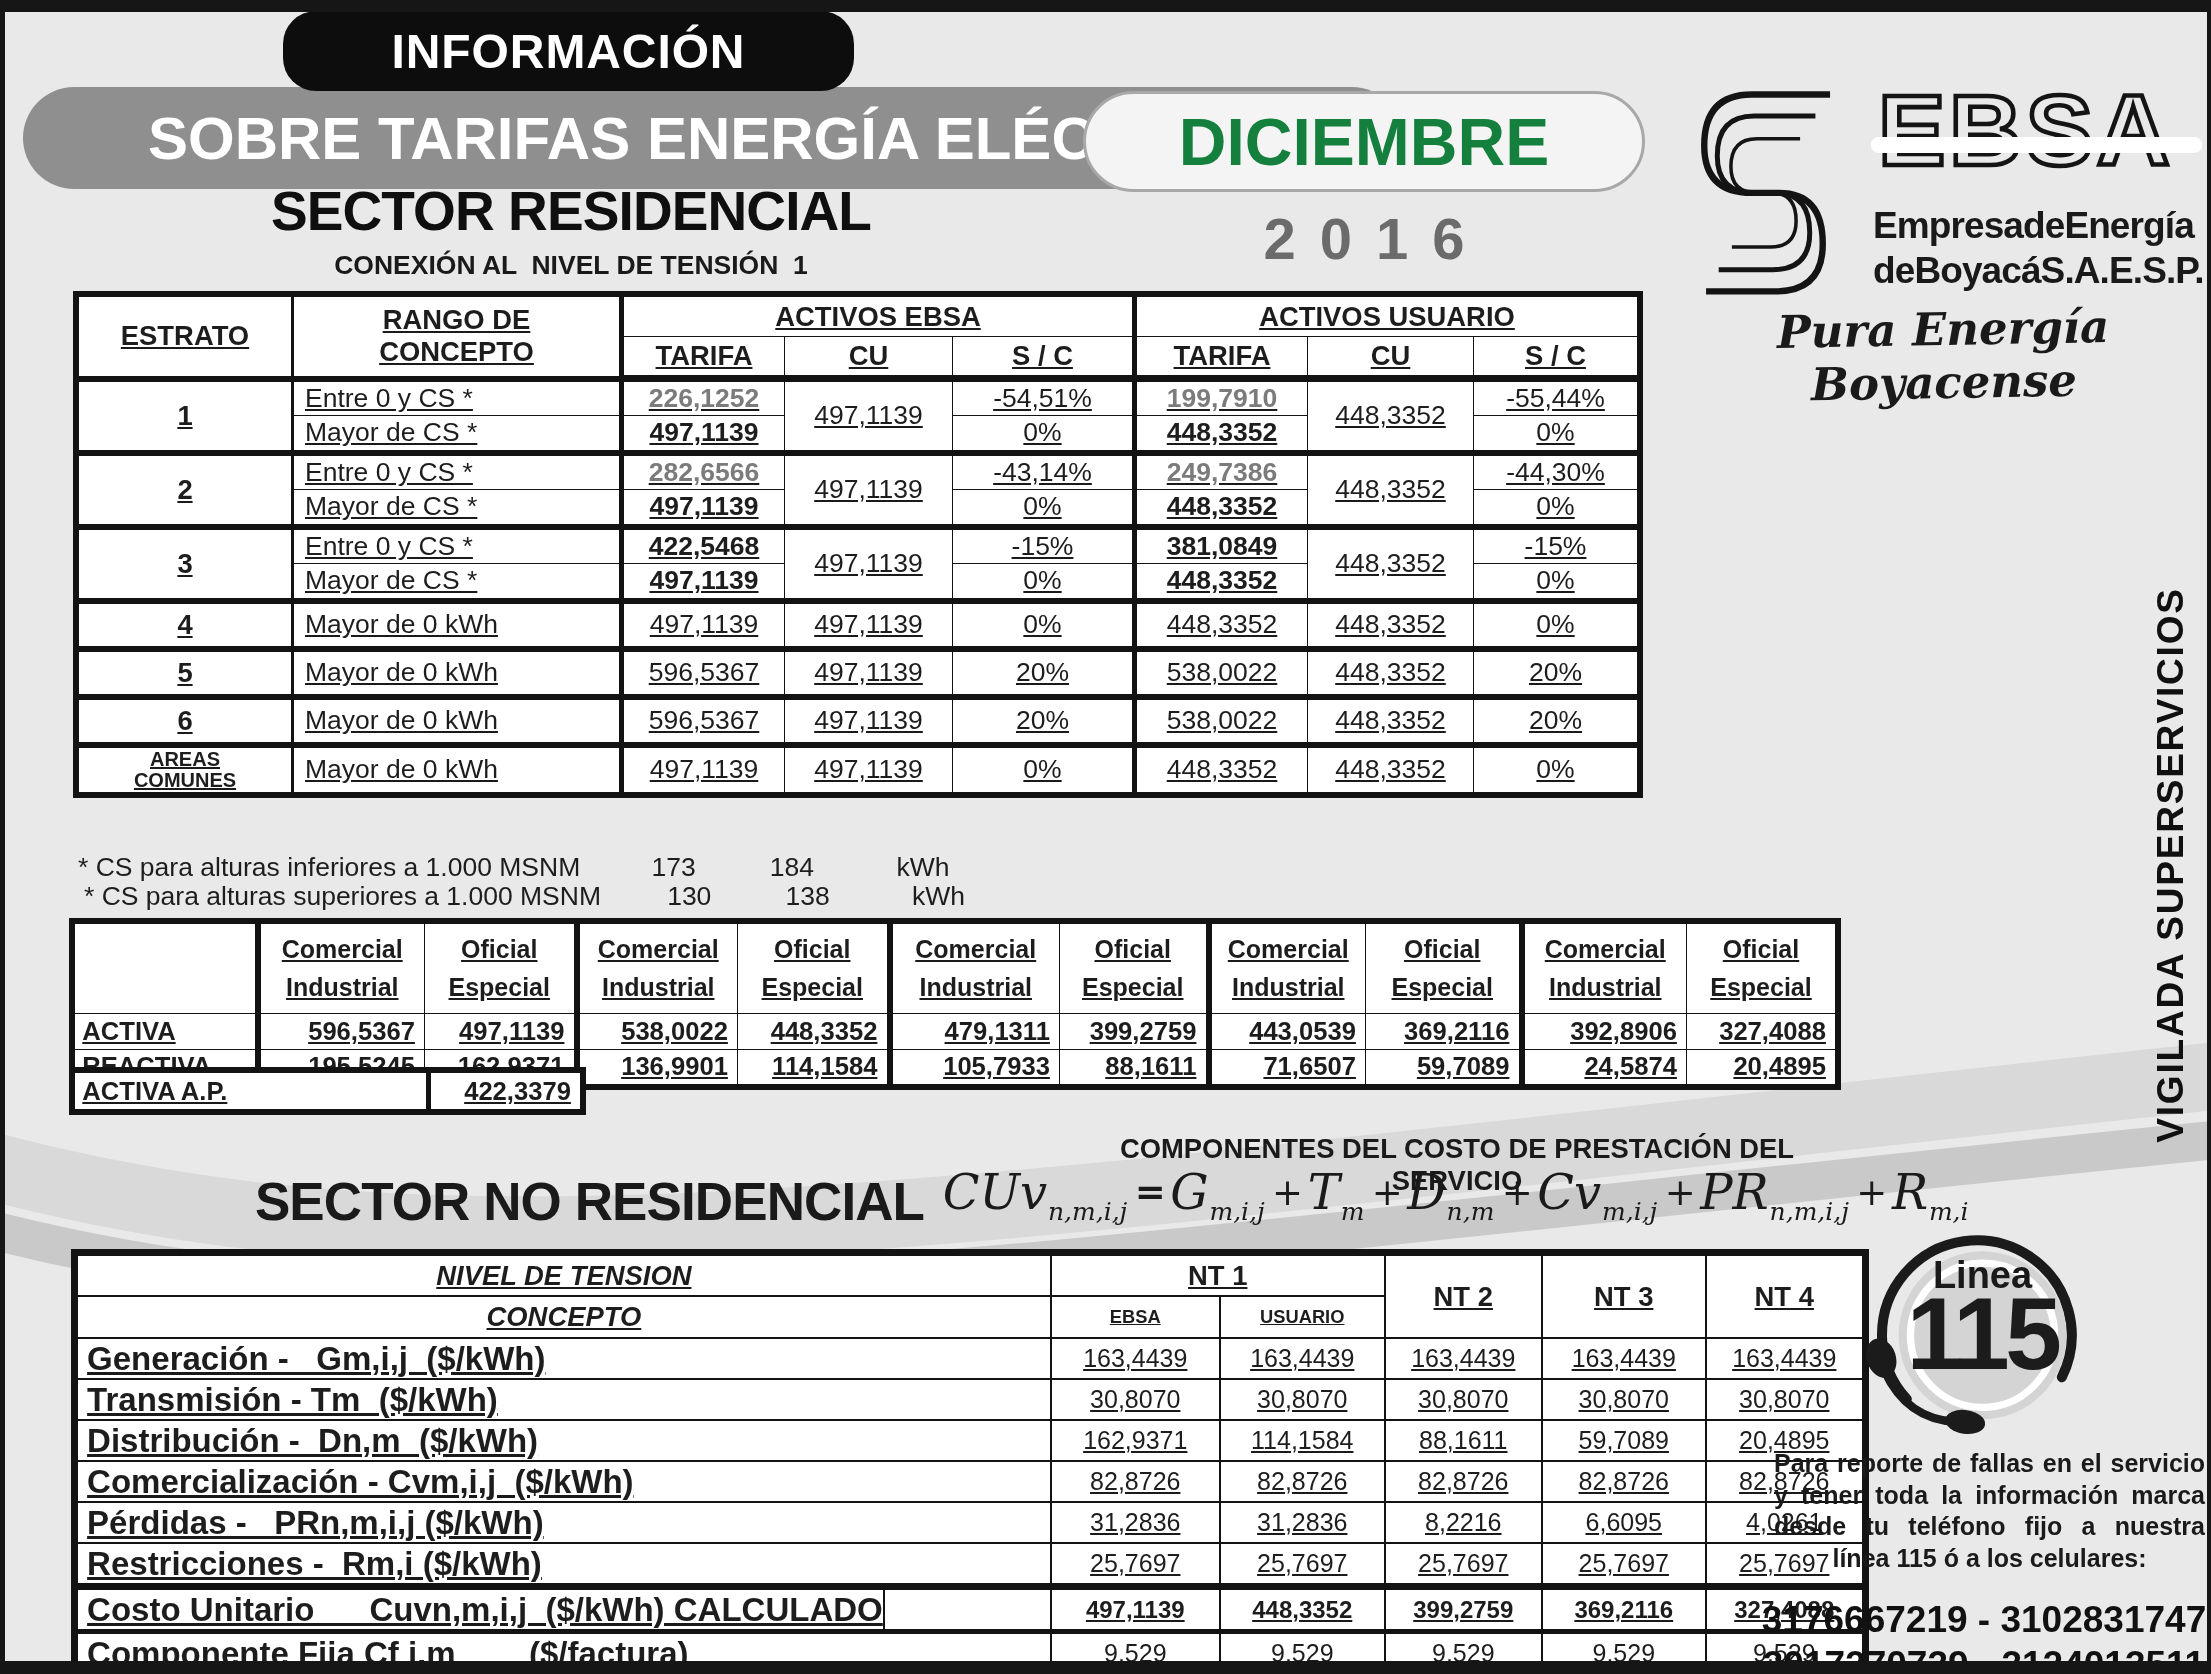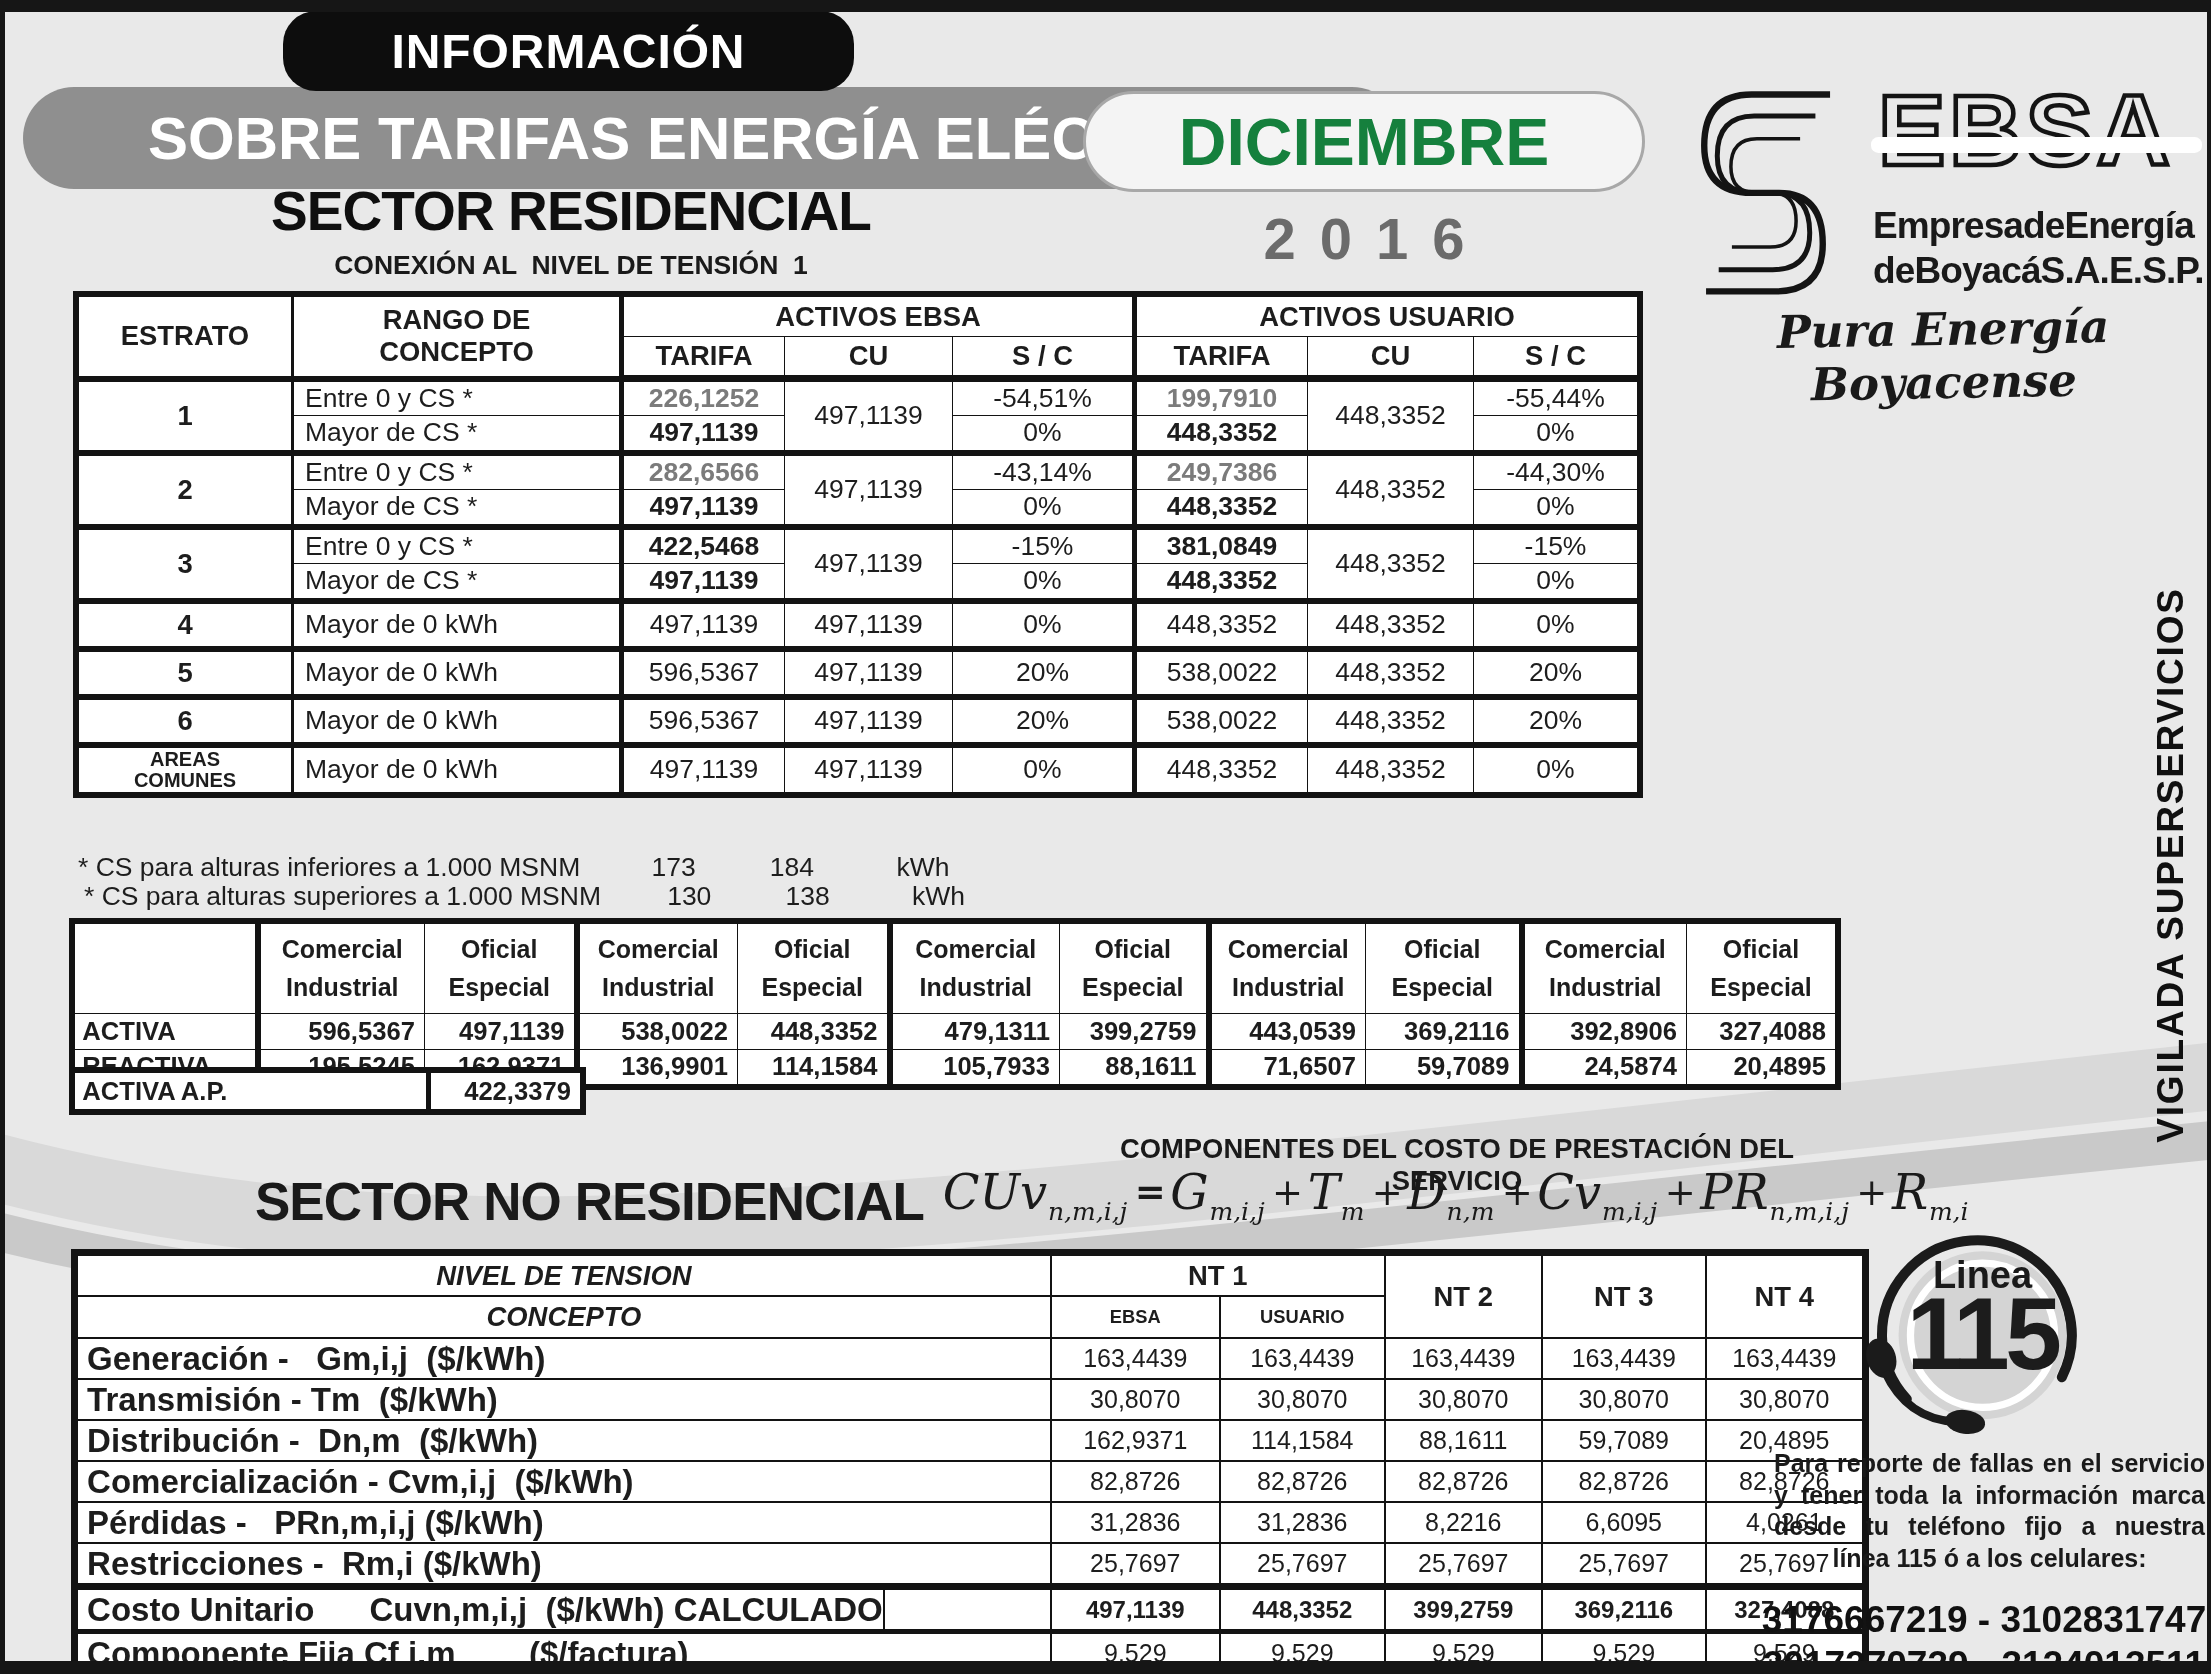--- a/index.html
+++ b/index.html
@@ -31,21 +31,21 @@
   #ebsa-strike{left:1871px;top:137px;width:331px;height:15.5px;background:#ffffff;border-radius:7.3px;z-index:2;}
   #brand1{left:1873px;top:205px;font-size:37px;font-weight:800;letter-spacing:-0.9px;}
   #brand2{left:1873px;top:250px;font-size:37px;font-weight:800;letter-spacing:-0.9px;}
   #slogan{left:1681px;top:303px;width:525px;text-align:center;font-size:45px;font-style:italic;font-weight:600;
           font-family:"DejaVu Serif",serif;transform:rotate(-1deg);}
 
   #vigilada{left:1855px;top:845px;width:630px;height:40px;transform:rotate(-90deg);text-align:center;
             font-size:37px;font-weight:800;letter-spacing:1.8px;color:#101010;}
 
   
-  .frame{position:absolute;background:#c4b5fd;border:5.5px solid #131313;z-index:1;}
+  .frame{position:absolute;background:#c4b5fd;border:5.5px solid #131313;z-index:1;text-decoration:underline;}
   table{border-collapse:collapse;background:#fff;}
   td{border:1.8px solid #131313;padding:0;vertical-align:middle;text-align:center;font-size:26.5px;color:#1d1d1d;}
   .rng{text-align:left;padding-left:11px;}
   .est{font-size:27.4px;}
   .vgray{color:#7b7b7b;}
   .cA{border-right-width:3.7px;}
   .cB{border-right-width:5.5px;}
   .cC{border-right-width:5.5px;}
   .gt td, tr.gt > td{border-top-width:6.4px;}
   .bb8{border-bottom-width:7.3px;}

